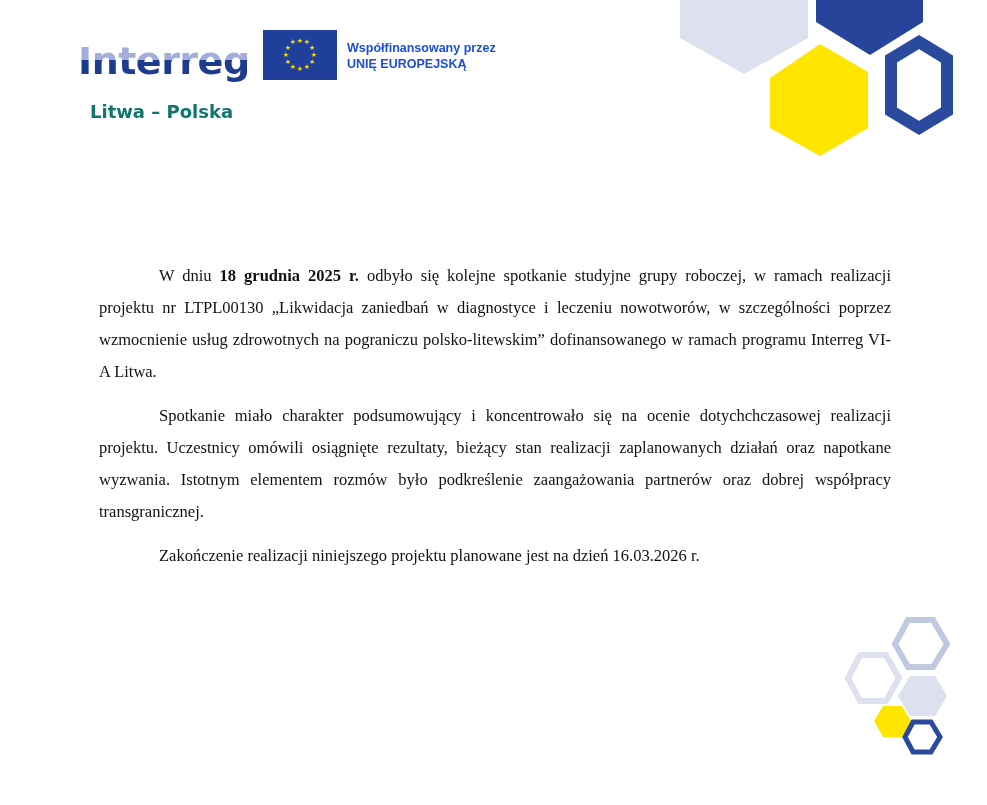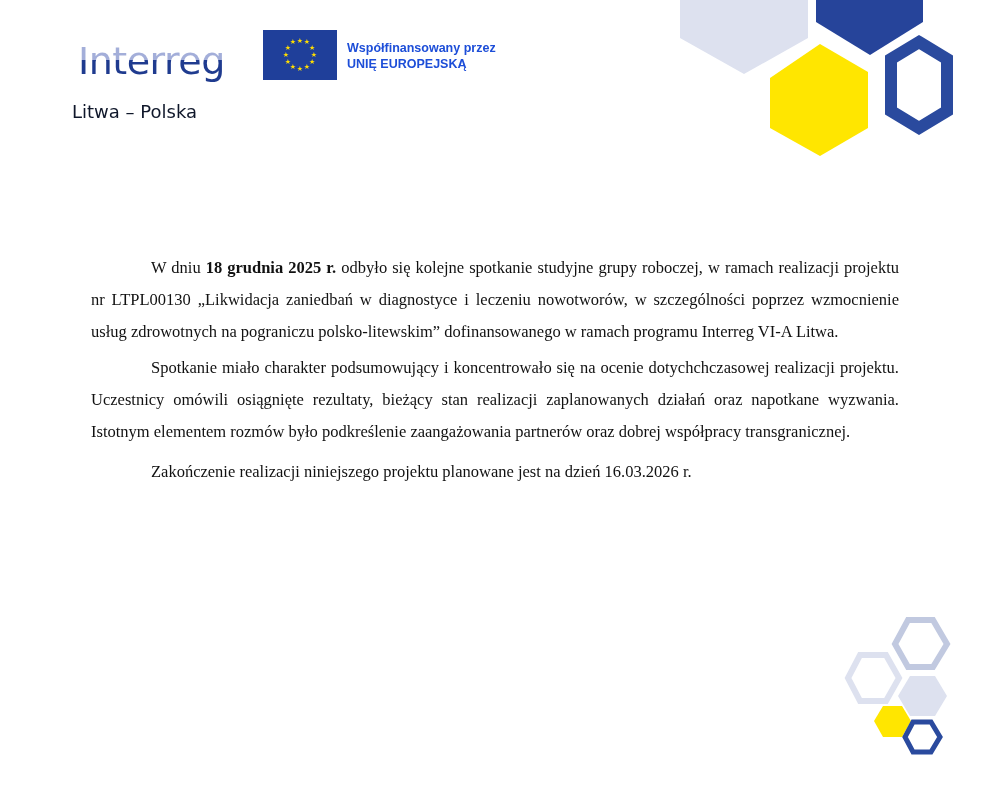--- a/index.html
+++ b/index.html
@@ -2,51 +2,51 @@
 <html><head>
 <meta charset="utf-8">
 <style>
   html, body { margin:0; padding:0; background:#ffffff; }
   body { width:987px; height:805px; position:relative; overflow:hidden; }
 
   .header { position:absolute; left:0; top:0; width:987px; height:170px; }
 
   .interreg-logo {
     position:absolute; left:78px; top:36px;
-    font-family:"DejaVu Sans", sans-serif; font-weight:normal;
+    font-family:"DejaVu Sans", sans-serif; font-weight:bold;
     font-size:38px; letter-spacing:-0.5px; line-height:50px; height:50px;
     background: linear-gradient(to bottom, #a3aed9 0%, #a3aed9 48%, #1f3b8f 48%, #1f3b8f 100%);
     -webkit-background-clip:text; background-clip:text; color:transparent;
   }
 
   .eu-flag { position:absolute; left:263px; top:30px; width:74px; height:50px; background:#1f3f9a; }
   .eu-flag svg { display:block; }
 
   .eu-text {
     position:absolute; left:347px; top:40px;
     font-family:"Liberation Sans", sans-serif; font-weight:bold;
     color:#1d4ed8; font-size:12.5px; line-height:16px;
   }
   .eu-text div { white-space:nowrap; }
 
   .region-name {
-    position:absolute; left:72px; top:100px;
-    font-family:"DejaVu Sans", sans-serif; font-weight:normal;
-    color:#0f172a; font-size:18px; line-height:24px;
+    position:absolute; left:90px; top:100px;
+    font-family:"DejaVu Sans", sans-serif; font-weight:bold;
+    color:#0f766e; font-size:18px; line-height:24px;
   }
 
   .hex-deco-top { position:absolute; left:680px; top:0; width:307px; height:160px; }
   .hex-deco-bottom { position:absolute; left:840px; top:610px; width:147px; height:150px; }
 
   .content {
     position:absolute; left:87px; top:248px; width:816px;
     font-family:"Liberation Serif", serif; font-size:16.5px; color:#111;
     line-height:32px;
   }
-  .content p { margin:4px; text-align:justify; text-indent:60px; }
+  .content p { margin:12px; text-align:justify; text-indent:60px; }
   .content p.last { margin-top:8px; text-align:left; }
   .content strong { font-weight:bold; }
 </style>
 </head>
 <body>
 
 <div class="header">
   <div class="interreg-logo">Interreg</div>
 
   <div class="eu-flag">

